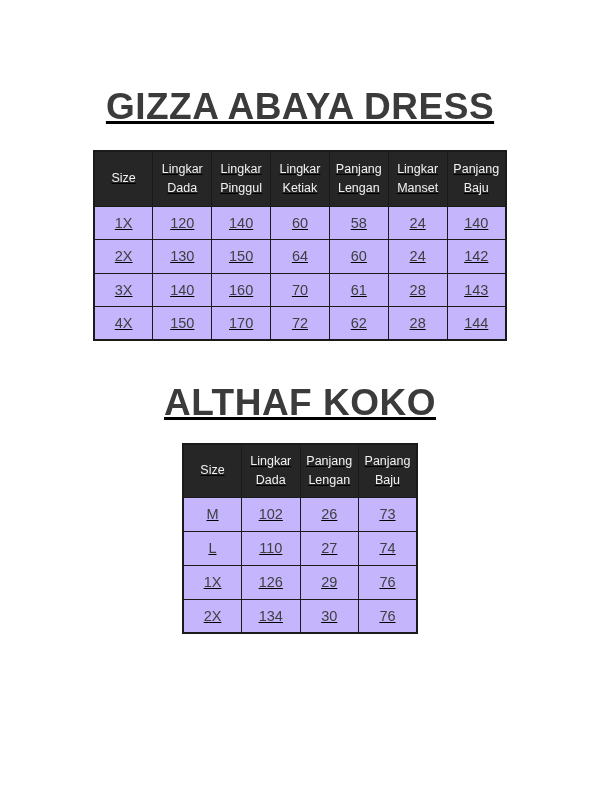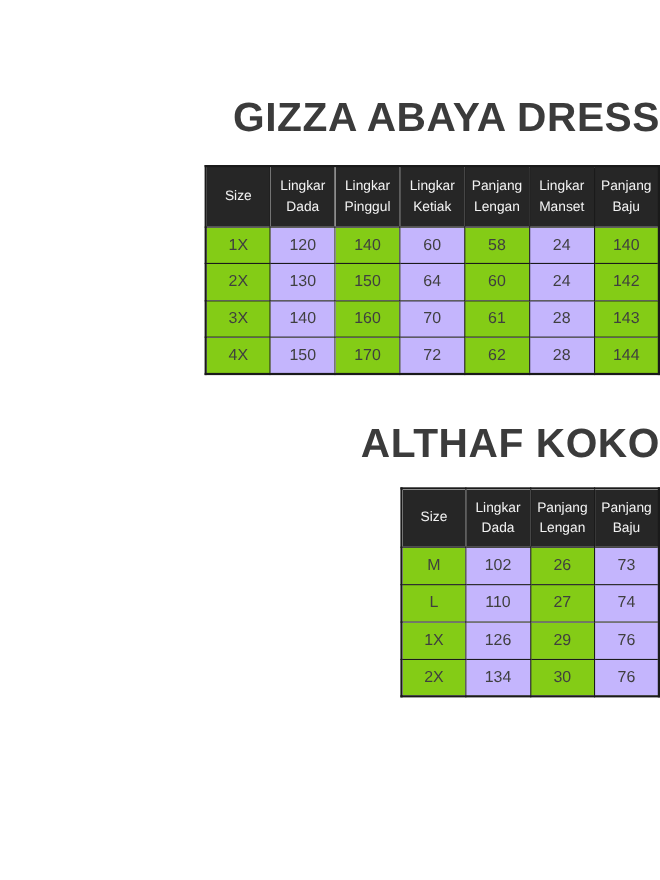--- a/index.html
+++ b/index.html
@@ -7,22 +7,23 @@
   body {
     background: #ffffff;
     font-family: "Liberation Sans", sans-serif;
   }
   .page {
     width: 600px;
     height: 800px;
     overflow: hidden;
     display: flex;
     flex-direction: column;
-    align-items: flex-end;
+    align-items: center;
     background: #ffffff;
+    text-decoration: underline;
   }
   .chart-title {
     color: #3b3b3b;
     font-weight: bold;
     font-size: 37px;
     line-height: 1;
     letter-spacing: 0.5px;
     white-space: nowrap;
   }
   .title-1 { margin-top: 88px; }
@@ -44,21 +45,21 @@
     background: #262626;
     color: #f2f2f2;
     font-weight: normal;
     font-size: 12.5px;
     line-height: 1.5;
     white-space: pre-line;
     height: 55px;
   }
   .table-2 th { height: 53px; }
   td {
-    background: #84cc16;
+    background: #c4b5fd;
     color: #3f3f3f;
     font-size: 14.5px;
     height: 33.5px;
   }
   .table-2 td { height: 34px; }
   td.shaded { background: #c4b5fd; }
 </style>
 </head>
 <body>
 

